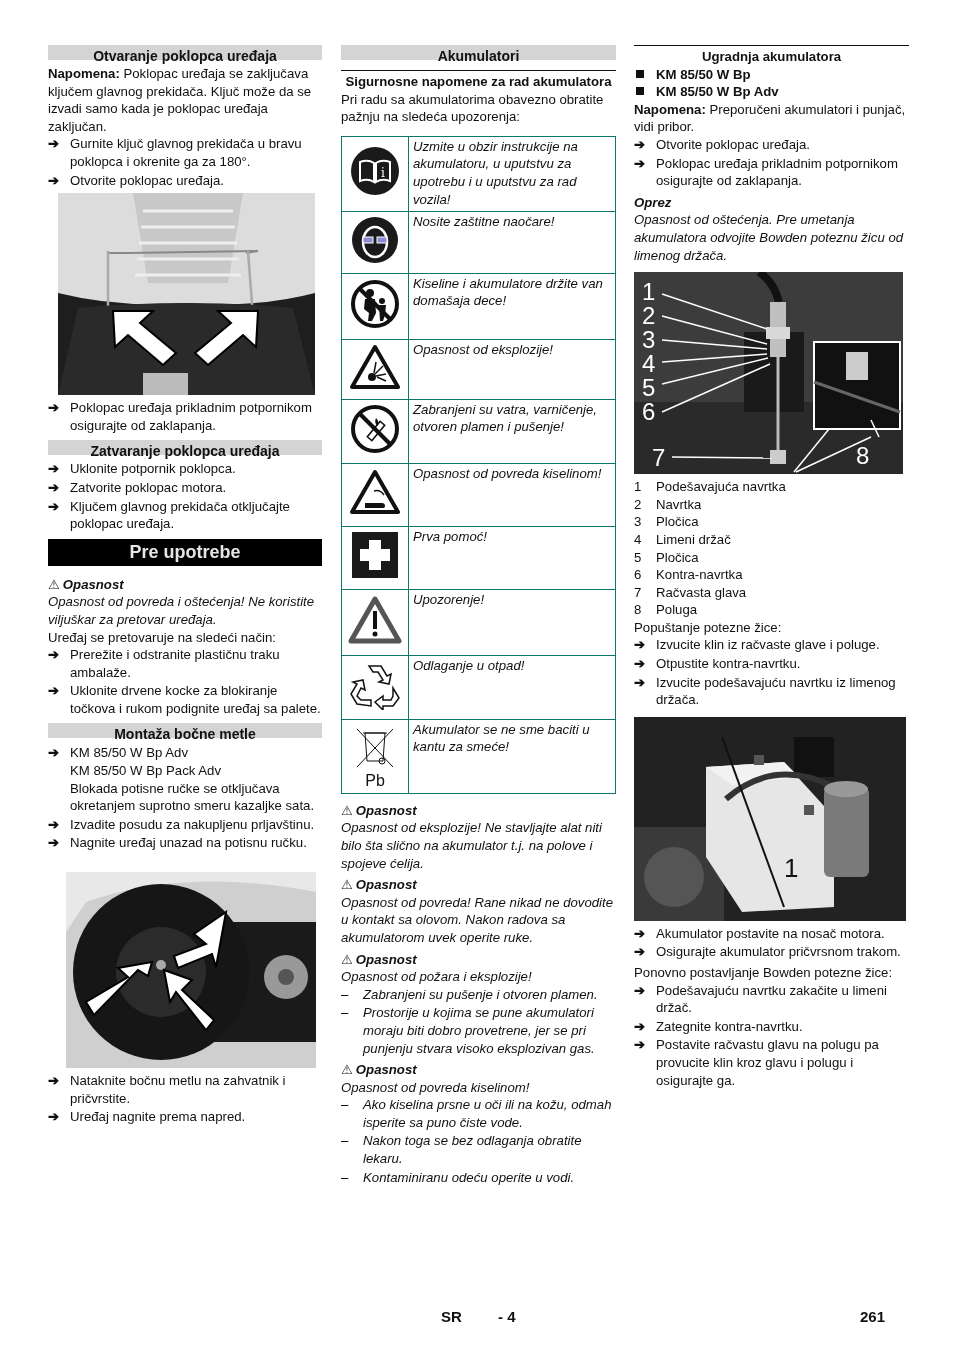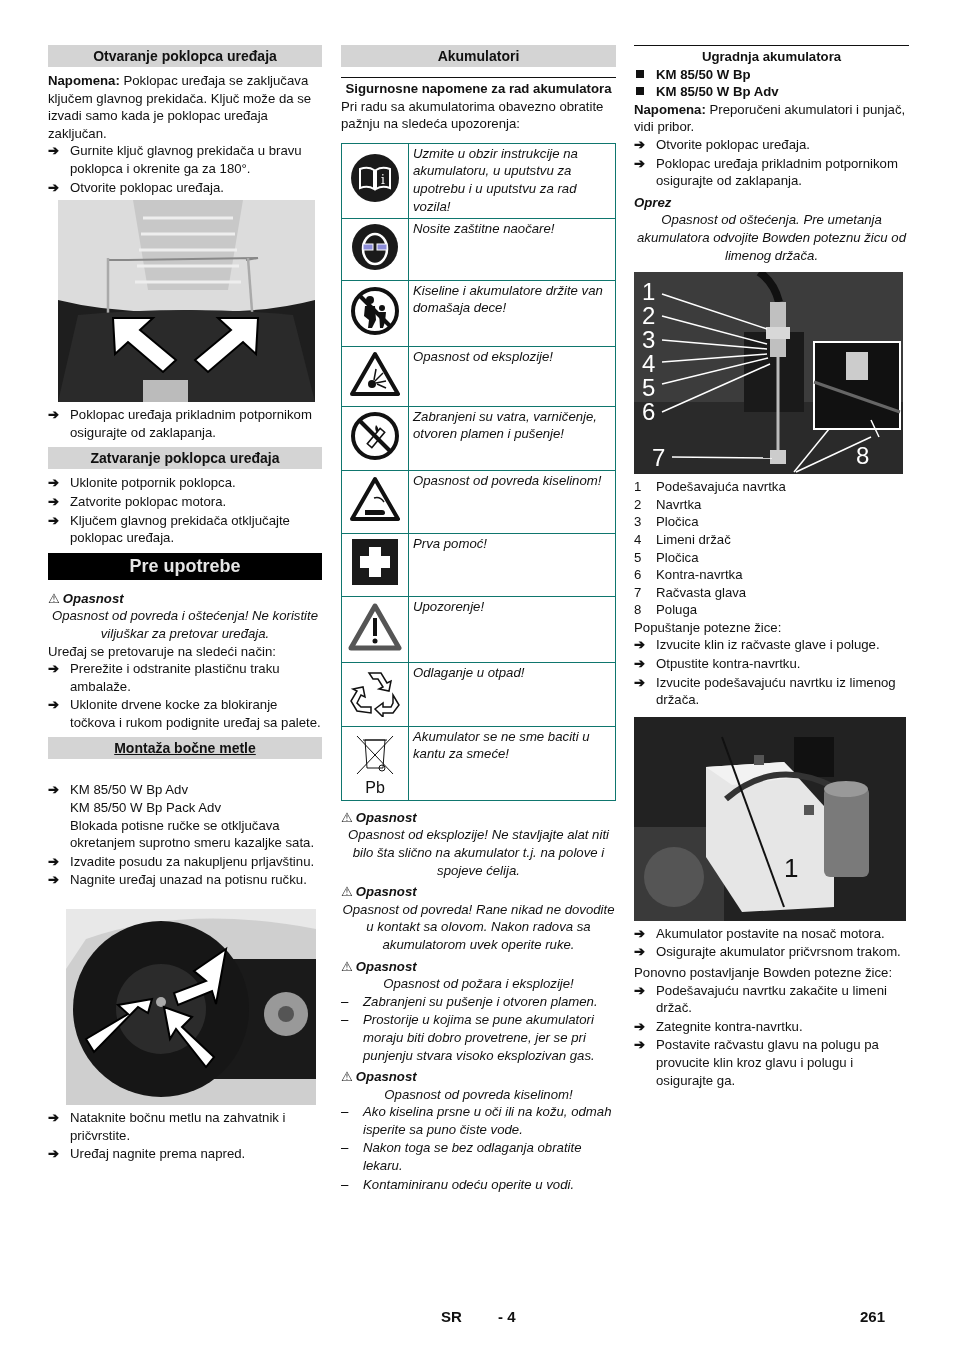--- a/index.html
+++ b/index.html
@@ -4,25 +4,25 @@
 <style>
   * { box-sizing: border-box; margin: 0; padding: 0; }
   html, body { width: 954px; height: 1350px; background: #ffffff; }
   body { position: relative; font-family: "Liberation Sans", sans-serif; font-size: 13.2px; line-height: 17.6px; color: #111; overflow: hidden; }
 
   .col { position: absolute; top: 45px; }
   .col1 { left: 48px; width: 274px; }
   .col2 { left: 341px; width: 275px; }
   .col3 { left: 634px; width: 275px; }
 
-  .hbar { background: #d4d4d4; font-weight: bold; text-align: center; font-size: 14px; height: 22px; line-height: 23px; margin-bottom: 5px; }
+  .hbar { background: #d4d4d4; font-weight: bold; text-align: center; font-size: 14px; height: 15px; line-height: 23px; margin-bottom: 5px; }
   .hblack { background: #000; color: #e5e5e5; font-weight: bold; font-size: 18px; text-align: center; height: 27px; line-height: 27px; margin: 6px 0 10px 0; }
   p { margin: 0; }
   .b { font-weight: bold; }
-  .i { font-style: italic; text-align: center; }
+  .i { font-style: italic; }
   .step { position: relative; padding-left: 22px; margin-bottom: 1px; }
   .step .arr { position: absolute; left: 0; top: 0; font-weight: bold; }
   .dash { position: relative; padding-left: 22px; font-style: italic; margin-bottom: 1px; }
   .dash .d { position: absolute; left: 0; top: 0; }
   .sq { position: relative; padding-left: 22px; font-weight: bold; }
   .sq .s { position: absolute; left: 2px; top: 4px; width: 8px; height: 8px; background: #111; }
   .warn-title { font-weight: bold; font-style: italic; margin-top: 4px; }
   .warn-title .tri { font-style: normal; font-weight: normal; margin-right: 3px; }
   .rule { border-top: 1px solid #111; margin-top: 6px; padding-top: 2px; text-align: center; }
 
@@ -77,21 +77,21 @@
   <div class="step"><span class="arr">➔</span><span>Ključem glavnog prekidača otključajte poklopac uređaja.</span></div>
 
   <div class="hblack">Pre upotrebe</div>
 
   <div class="warn-title" style="margin-top:6px;"><span class="tri">⚠</span><span>Opasnost</span></div>
   <p class="i">Opasnost od povreda i oštećenja! Ne koristite viljuškar za pretovar uređaja.</p>
   <p>Uređaj se pretovaruje na sledeći način:</p>
   <div class="step"><span class="arr">➔</span><span>Prerežite i odstranite plastičnu traku ambalaže.</span></div>
   <div class="step"><span class="arr">➔</span><span>Uklonite drvene kocke za blokiranje točkova i rukom podignite uređaj sa palete.</span></div>
 
-  <div class="hbar" style="margin-top:6px;margin-bottom:22px;text-decoration:underline;">Montaža bočne metle</div>
+  <div class="hbar" style="margin-top:6px;margin-bottom:6px;">Montaža bočne metle</div>
   <div class="step">
       <span class="arr">➔</span>
     <div>KM 85/50 W Bp Adv</div>
     <div>KM 85/50 W Bp Pack Adv</div>
     <div>Blokada potisne ručke se otključava okretanjem suprotno smeru kazaljke sata.</div>
   </div>
   <div class="step"><span class="arr">➔</span><span>Izvadite posudu za nakupljenu prljavštinu.</span></div>
   <div class="step"><span class="arr">➔</span><span>Nagnite uređaj unazad na potisnu ručku.</span></div>
 
   <div class="photo" style="width:250px;height:196px;margin-left:18px;margin-top:20px;background:#e8e8e8;">

